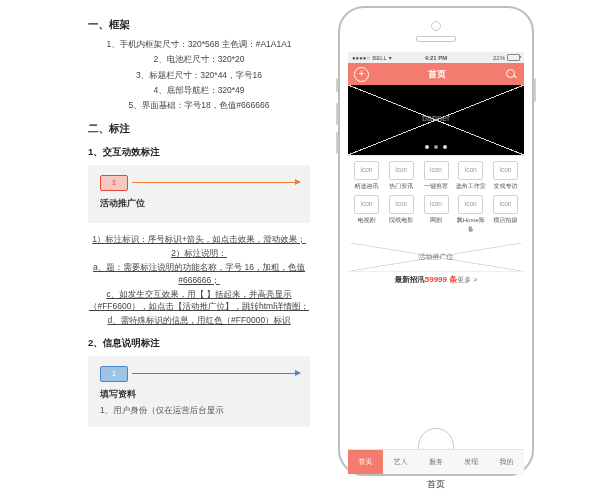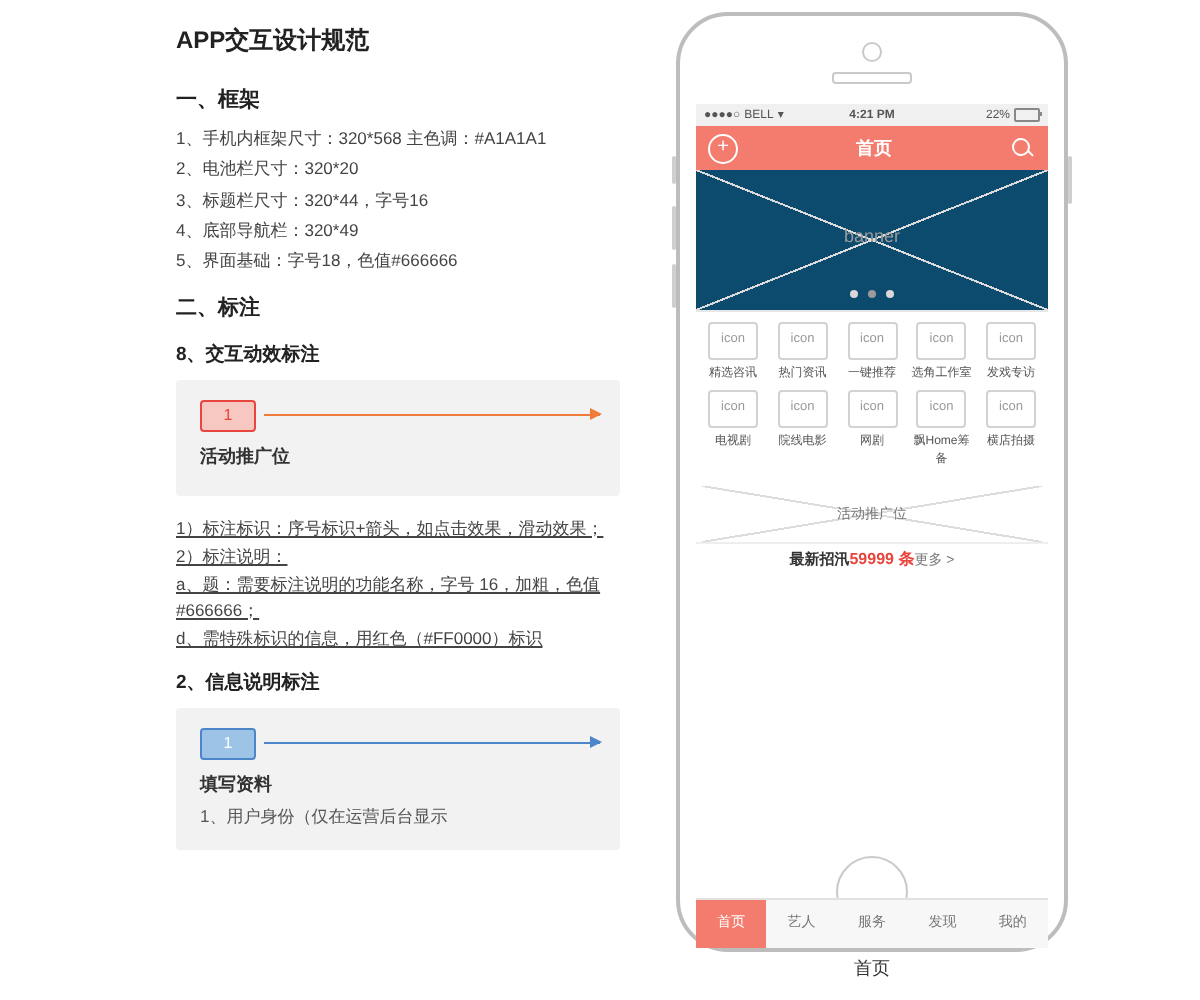--- a/index.html
+++ b/index.html
@@ -12,21 +12,21 @@
     overflow:hidden;
     position:relative;
   }
   .page{position:relative;width:600px;height:500px;}
 
   
   .doc{position:absolute;left:0;top:0;width:320px;height:500px;padding:8px 10px 0 88px;box-sizing:border-box;}
   .doc-title{font-size:12px;font-weight:bold;color:#222;margin:4px 0 14px 0;}
   .h2{font-size:10.5px;font-weight:bold;color:#222;margin:10px 0 6px 0;}
   .h3{font-size:9.5px;font-weight:bold;color:#222;margin:10px 0 6px 0;}
-  .ol{margin:0;padding:0;list-style:none;}
+  .ol{margin:0;padding:0;list-style:none;text-align:center;}
   .ol li{margin:0 0 3px 0;line-height:1.45;color:#444;font-size:8.5px;}
   .red{color:#e8453c;}
 
   
   .callout{
     background:#f2f2f2;border-radius:2px;padding:10px 10px 10px 12px;
     margin:6px 0 10px 0;position:relative;
   }
   .callout .row{display:flex;align-items:flex-start;}
   .badge{
@@ -71,21 +71,21 @@
   .battery{width:11px;height:5px;border:1px solid #888;border-radius:1px;position:relative;display:inline-block;}
   .battery:after{content:"";position:absolute;right:-2px;top:1px;width:1px;height:2px;background:#888;}
 
   .navbar{height:22px;background:#f47c6e;display:flex;align-items:center;justify-content:space-between;padding:0 6px;box-sizing:border-box;}
   .navbar .title{color:#fff;font-size:9px;font-weight:bold;}
   .circ-icon{width:13px;height:13px;border-radius:50%;border:1px solid #fff;color:#fff;font-size:10px;line-height:11px;text-align:center;}
   .search-icon{width:13px;height:13px;position:relative;}
   .search-icon:before{content:"";position:absolute;left:1px;top:1px;width:7px;height:7px;border:1.3px solid #fff;border-radius:50%;}
   .search-icon:after{content:"";position:absolute;left:8px;top:8px;width:4px;height:1.3px;background:#fff;transform:rotate(45deg);}
 
-  .banner{height:70px;border-bottom:1px solid #e6e6e6;position:relative;background:#0c4a6e;}
+  .banner{height:70px;border-bottom:1px solid #e6e6e6;position:relative;background:#000000;}
   .xbox{position:absolute;inset:0;}
   .xbox:before,.xbox:after{content:"";position:absolute;left:0;top:0;width:100%;height:100%;}
   .xbox:before{background:linear-gradient(to top right,transparent calc(50% - .5px),#dcdcdc calc(50% - .5px),#dcdcdc calc(50% + .5px),transparent calc(50% + .5px));}
   .xbox:after{background:linear-gradient(to bottom right,transparent calc(50% - .5px),#dcdcdc calc(50% - .5px),#dcdcdc calc(50% + .5px),transparent calc(50% + .5px));}
   .banner-label{position:absolute;left:0;right:0;top:28px;text-align:center;color:#9a9a9a;font-size:9px;}
   .dots{position:absolute;left:0;right:0;bottom:6px;display:flex;justify-content:center;gap:5px;}
   .dot{width:4px;height:4px;border-radius:50%;background:#d8d8d8;}
   .dot.active{background:#9a9a9a;}
 
   .grid{padding:5px 3px 3px 3px;}
@@ -107,48 +107,48 @@
   .tab.active{background:#f47c6e;color:#fff;}
 
   .caption{position:absolute;left:338px;top:478px;width:196px;text-align:center;font-size:9px;color:#333;}
 </style>
 </head>
 <body>
 
 <div class="page">
 
   <div class="doc">
-    <div class="doc-title">APP交互设计规范</div>
 
     <div class="h2">一、框架</div>
     <ul class="ol">
       <li>1、手机内框架尺寸：320*568  主色调：#A1A1A1</li>
       <li>2、电池栏尺寸：320*20</li>
       <li>3、标题栏尺寸：320*44，字号16</li>
       <li>4、底部导航栏：320*49</li>
       <li>5、界面基础：字号18，色值#666666</li>
     </ul>
 
     <div class="h2">二、标注</div>
-    <div class="h3">8、交互动效标注</div>
+    <div class="h3">1、交互动效标注</div>
 
     <div class="callout">
       <div class="row">
         <div class="badge">1</div>
         <div class="arrow"></div>
       </div>
       <div class="callout-body">
         <div class="callout-title">活动推广位</div>
       </div>
     </div>
 
     <ul class="ol tight">
       <li>1）标注标识：序号标识+箭头，如点击效果，滑动效果；</li>
       <li>2）标注说明：</li>
       <li>a、题：需要标注说明的功能名称，字号 16，加粗，色值#666666；</li>
+      <li class="red">c、如发生交互效果，用【 】括起来，并高亮显示（#FF6600），如点击【活动推广位】，跳转html详情图；</li>
       <li class="red">d、需特殊标识的信息，用红色（#FF0000）标识</li>
     </ul>
 
     <div class="h3">2、信息说明标注</div>
 
     <div class="callout">
       <div class="row">
         <div class="badge blue">1</div>
         <div class="arrow blue"></div>
       </div>

